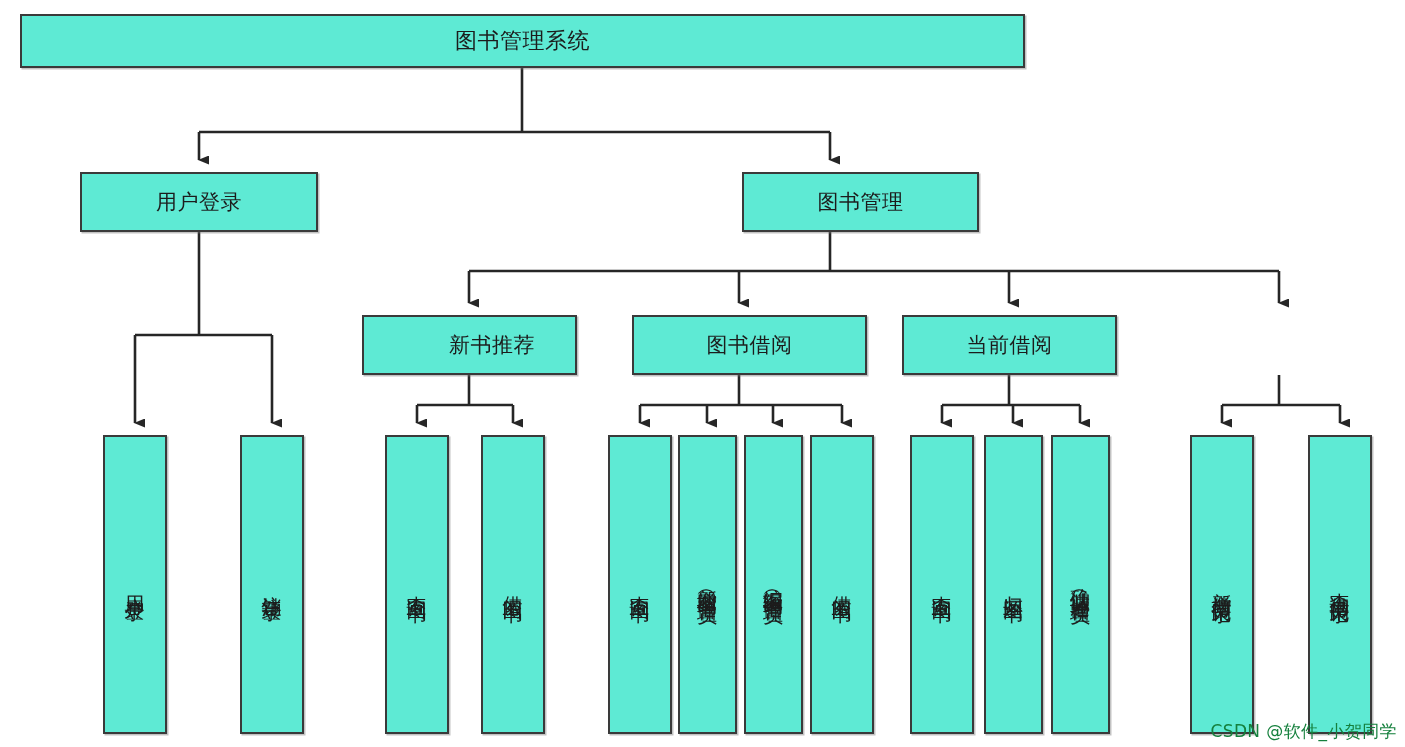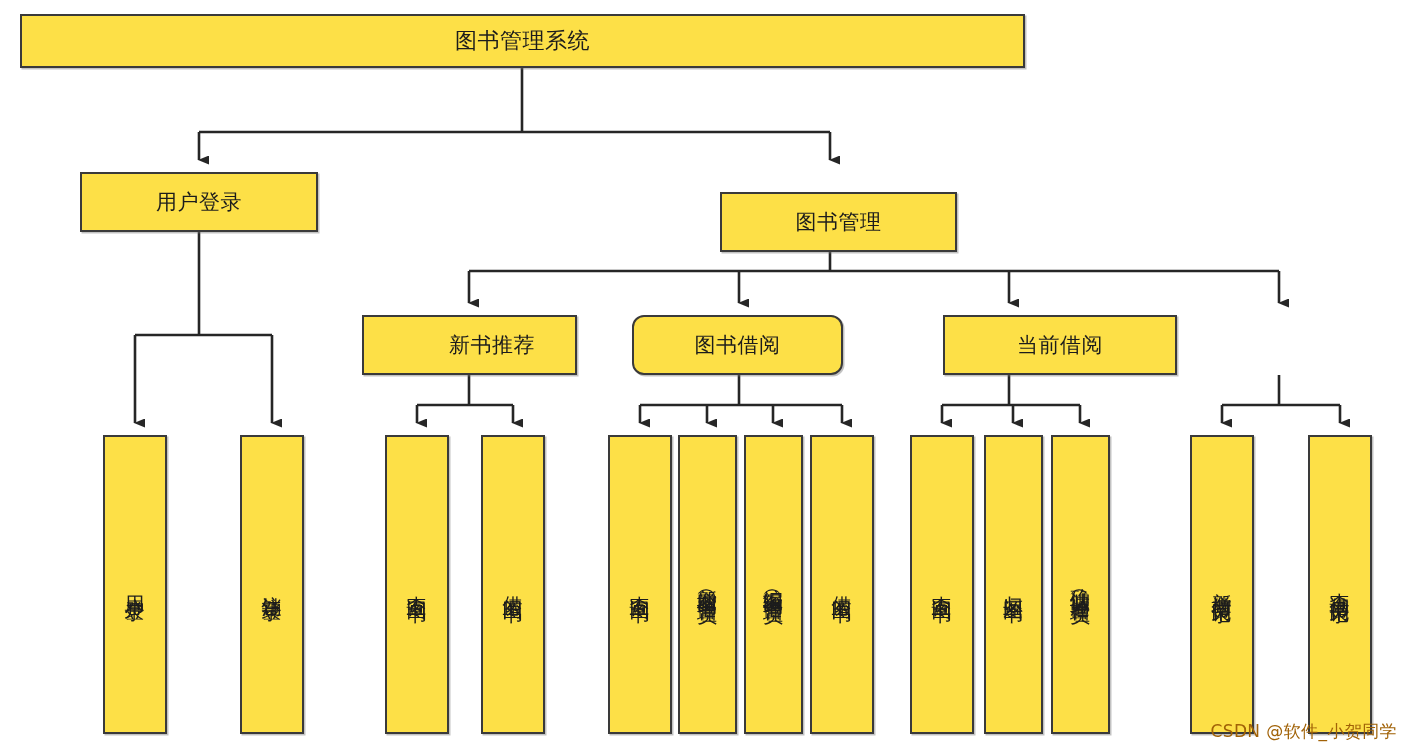--- a/index.html
+++ b/index.html
@@ -20,21 +20,21 @@
   #diagram-svg {
     position: absolute;
     left: 0;
     top: 0;
     width: 1405px;
     height: 747px;
   }
   .node-box {
     position: absolute;
     box-sizing: border-box;
-    background: #fde047;
+    background: #5eead4;
     border: 2.5px solid #3a3a3a;
     display: flex;
     align-items: center;
     justify-content: center;
     box-shadow: 1.5px 1.5px 0 rgba(120,120,120,0.45);
   }
   .node-label {
     color: #1c1c1c;
     font-size: 21px;
     line-height: 1.18;
@@ -48,21 +48,21 @@
     font-size: 20px;
     letter-spacing: 2.5px;
     line-height: 1;
   }
   .node-box.root .node-label { font-size: 22px; }
   #watermark {
     position: absolute;
     right: 8px;
     bottom: 4px;
     font-size: 17px;
-    color: #a16207;
+    color: #15803d;
     letter-spacing: 0.4px;
     white-space: nowrap;
     pointer-events: none;
   }
 </style>
 </head>
 <body>
 
 <div id="canvas">
 
@@ -116,31 +116,31 @@
     </g>
   </svg>
 
   <div class="node-box root" style="left:20px; top:14px; width:1005px; height:54px;">
     <span class="node-label">图书管理系统</span>
   </div>
 
   <div class="node-box" style="left:80px; top:172px; width:238px; height:60px;">
     <span class="node-label">用户登录</span>
   </div>
-  <div class="node-box" style="left:720px; top:172px; width:237px; height:60px;margin-top:20px;">
+  <div class="node-box" style="left:742px; top:172px; width:237px; height:60px;">
     <span class="node-label">图书管理</span>
   </div>
 
   <div class="node-box" style="left:362px; top:315px; width:215px; height:60px;padding-left:45px;">
     <span class="node-label">新书推荐</span>
   </div>
-  <div class="node-box" style="left:632px; top:315px; width:211px; height:60px;border-radius:12px;">
+  <div class="node-box" style="left:632px; top:315px; width:235px; height:60px;">
     <span class="node-label">图书借阅</span>
   </div>
-  <div class="node-box" style="left:943px; top:315px; width:234px; height:60px;">
+  <div class="node-box" style="left:902px; top:315px; width:215px; height:60px;">
     <span class="node-label">当前借阅</span>
   </div>
 
   <div class="node-box vertical" style="left:103px; top:435px; width:64px; height:299px;">
     <span class="node-label">用户登录</span>
   </div>
   <div class="node-box vertical" style="left:240px; top:435px; width:64px; height:299px;">
     <span class="node-label">注销登录</span>
   </div>
 

